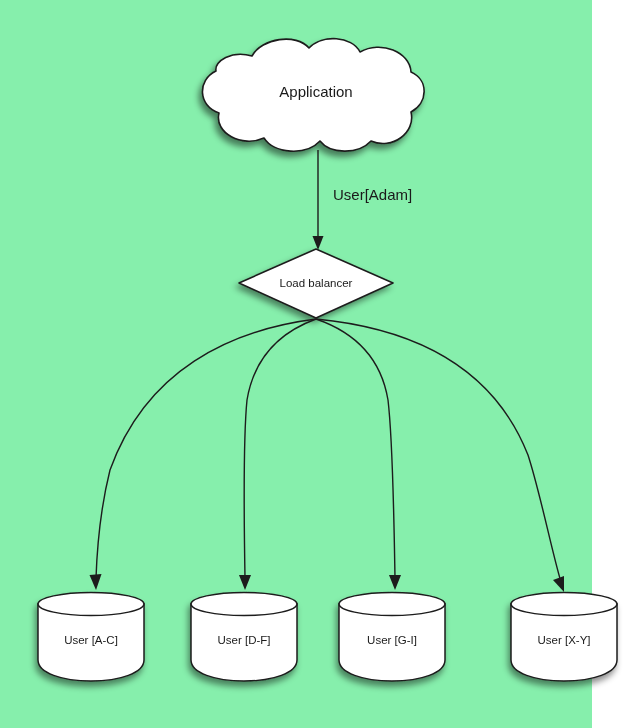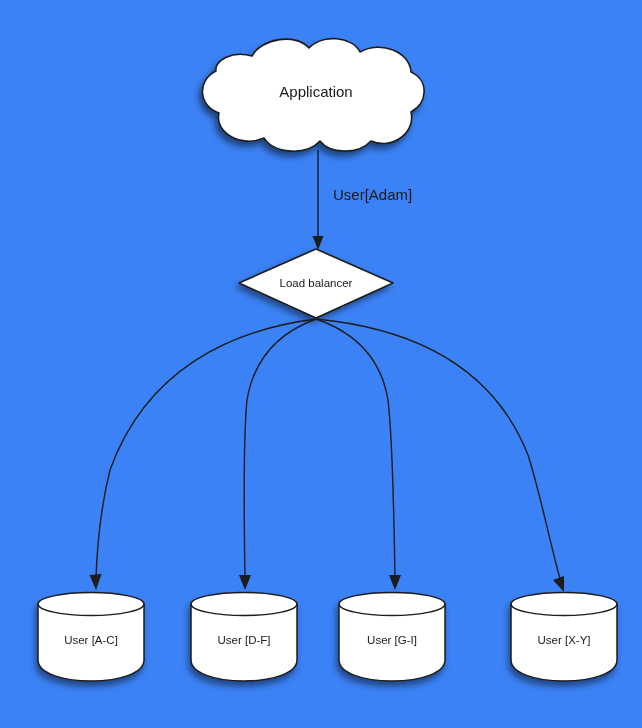--- a/index.html
+++ b/index.html
@@ -9,23 +9,23 @@
     background: #ffffff;
   }
   body {
     font-family: "Liberation Sans", sans-serif;
     width: 642px;
     height: 728px;
     overflow: hidden;
   }
   #diagram-root {
     position: relative;
-    width: 642px;
+    width: 592px;
     height: 728px;
-    background: #3b82f6;
+    background: #86efac;
   }
   #diagram-svg {
     position: absolute;
     top: 0;
     left: 0;
     width: 642px;
     height: 728px;
     display: block;
   }
   .node-label {

